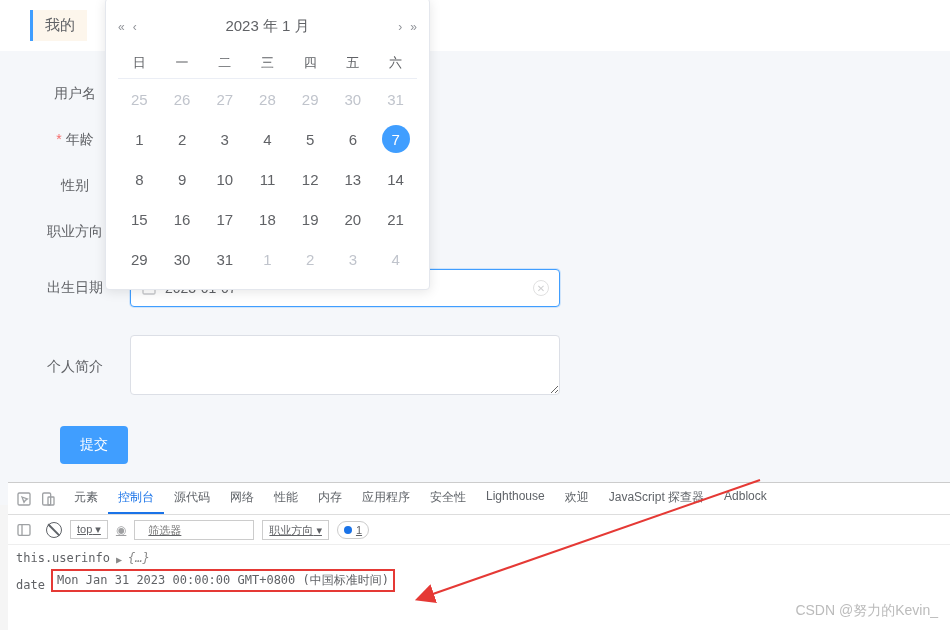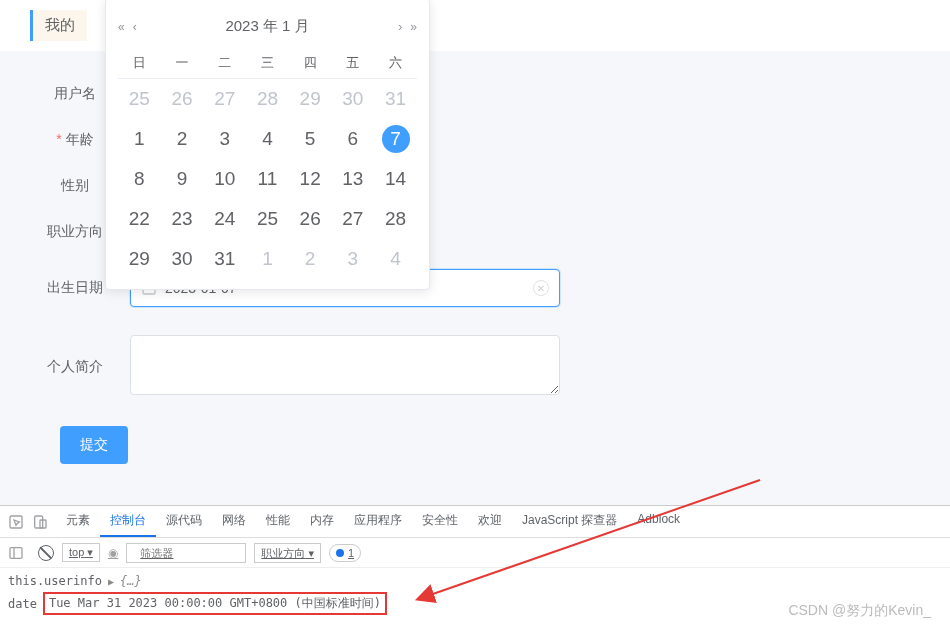--- a/index.html
+++ b/index.html
@@ -27,49 +27,49 @@
     
     .submit-btn { background: #409eff; color: #fff; border: none; padding: 10px 20px; border-radius: 4px; font-size: 14px; cursor: pointer; margin-left: 60px; }
     
     
     .calendar-popup { position: absolute; top: 0; left: 480px; width: 325px; background: #fff; box-shadow: 0 2px 12px rgba(0,0,0,0.1); border: 1px solid #e4e7ed; border-radius: 4px; z-index: 100; padding: 10px 12px; }
     .cal-header { display: flex; align-items: center; justify-content: space-between; padding: 8px 0 12px; }
     .cal-nav { display: flex; gap: 8px; color: #909399; cursor: pointer; font-size: 12px; }
     .cal-title { font-size: 15px; color: #606266; }
     .cal-grid { width: 100%; border-collapse: collapse; }
     .cal-grid th { font-weight: 400; color: #606266; padding: 6px 0; font-size: 13px; border-bottom: 1px solid #ebeef5; }
-    .cal-grid td { text-align: center; padding: 6px 0; font-size: 19px; cursor: pointer; }
+    .cal-grid td { text-align: center; padding: 6px 0; font-size: 15px; cursor: pointer; }
     .cal-grid td span { display: inline-flex; width: 28px; height: 28px; align-items: center; justify-content: center; border-radius: 50%; }
     .cal-grid td.other span { color: #c0c4cc; }
     .cal-grid td.today span { background: #409eff; color: #fff; }
     
     
-    .devtools { position: absolute; bottom: 0; left: 0; right: 0; height: 125px; background: #fff; border-top: 1px solid #ccc; font-size: 12px; }
+    .devtools { position: absolute; bottom: 0; left: 8px; right: 0; height: 148px; background: #fff; border-top: 1px solid #ccc; font-size: 12px; }
     .dt-tabs { display: flex; align-items: center; height: 32px; border-bottom: 1px solid #ddd; padding: 0 8px; gap: 2px; }
     .dt-tab { padding: 6px 10px; cursor: pointer; color: #5f6368; }
     .dt-tab.active { color: #1a73e8; border-bottom: 2px solid #1a73e8; }
     .dt-icon { width: 16px; height: 16px; opacity: 0.6; margin-right: 6px; }
     .dt-toolbar { display: flex; align-items: center; height: 30px; padding: 0 8px; gap: 8px; border-bottom: 1px solid #eee; text-decoration: underline; }
     .dt-filter { border: 1px solid #ccc; padding: 2px 13px; font-size: 11px; width: 120px; height: 20px; }
     .dt-select { border: 1px solid #ccc; padding: 2px 6px; font-size: 11px; height: 20px; background: #fff; }
     .dt-badge { display: inline-flex; align-items: center; gap: 4px; padding: 2px 6px; border: 1px solid #ccc; border-radius: 10px; font-size: 11px; }
     .dt-badge .dot { width: 8px; height: 8px; background: #1a73e8; border-radius: 50%; }
     .dt-console { padding: 4px 8px; font-family: Consolas, Monaco, monospace; font-size: 12px; }
-    .dt-line { padding: 2px 0; display: flex; align-items: center; gap: 6px; }
+    .dt-line { padding: 2px 0; display: flex; align-items: flex-end; gap: 6px; }
     .dt-expand { color: #888; font-size: 10px; }
     .dt-obj { color: #888; font-style: italic; }
     .dt-boxed { border: 2px solid #e53935; padding: 1px 4px; }
     .dt-top { border: 1px solid #ccc; padding: 2px 6px; font-size: 11px; background: #fff; }
     .no-icon { width:16px; height:16px; border:1.5px solid #5f6368; border-radius:50%; position:relative; }
     .no-icon::after { content:""; position:absolute; width:16px; height:1.5px; background:#5f6368; top:6px; left:-1px; transform:rotate(45deg); }
     
     
     .arrow { position: absolute; pointer-events: none; z-index: 200; }
     
-    .watermark { position: absolute; right: 19px; bottom: 10px; color: rgba(120,120,120,0.5); font-size: 14px; z-index: 300; }
+    .watermark { position: absolute; right: 12px; bottom: 10px; color: rgba(120,120,120,0.5); font-size: 14px; z-index: 300; }
   </style>
 </head>
 <body>
 
 <div class="main-area">
   <div class="sidebar"></div>
   <div class="content">
 
     <div class="tag-area">
       <span class="tag">我的</span>
@@ -164,27 +164,27 @@
             <tr>
               <td class=""><span>8</span></td>
               <td class=""><span>9</span></td>
               <td class=""><span>10</span></td>
               <td class=""><span>11</span></td>
               <td class=""><span>12</span></td>
               <td class=""><span>13</span></td>
               <td class=""><span>14</span></td>
             </tr>
             <tr>
-              <td class=""><span>22</span></td>
-              <td class=""><span>23</span></td>
-              <td class=""><span>24</span></td>
-              <td class=""><span>25</span></td>
-              <td class=""><span>26</span></td>
-              <td class=""><span>27</span></td>
-              <td class=""><span>28</span></td>
+              <td class=""><span>15</span></td>
+              <td class=""><span>16</span></td>
+              <td class=""><span>17</span></td>
+              <td class=""><span>18</span></td>
+              <td class=""><span>19</span></td>
+              <td class=""><span>20</span></td>
+              <td class=""><span>21</span></td>
             </tr>
             <tr>
               <td class=""><span>29</span></td>
               <td class=""><span>30</span></td>
               <td class=""><span>31</span></td>
               <td class="other"><span>1</span></td>
               <td class="other"><span>2</span></td>
               <td class="other"><span>3</span></td>
               <td class="other"><span>4</span></td>
             </tr>
@@ -207,20 +207,21 @@
       </svg>
     <div id="dt-tabs-container" style="display:flex;">
         <div class="dt-tab">元素</div>
         <div class="dt-tab active">控制台</div>
         <div class="dt-tab">源代码</div>
         <div class="dt-tab">网络</div>
         <div class="dt-tab">性能</div>
         <div class="dt-tab">内存</div>
         <div class="dt-tab">应用程序</div>
         <div class="dt-tab">安全性</div>
+        <div class="dt-tab">Lighthouse</div>
         <div class="dt-tab">欢迎</div>
         <div class="dt-tab">JavaScript 探查器</div>
         <div class="dt-tab">Adblock</div>
       </div>
   </div>
   <div class="dt-toolbar">
     <svg class="dt-icon" viewBox="0 0 24 24" fill="none" stroke="#5f6368" stroke-width="2">
         <rect x="3" y="4" width="18" height="16" rx="2"></rect>
         <line x1="9" y1="4" x2="9" y2="20"></line>
       </svg>
@@ -235,21 +236,21 @@
       </span>
   </div>
   <div class="dt-console">
     <div class="dt-line">
       <span>this.userinfo</span>
       <span class="dt-expand">▶</span>
       <span class="dt-obj">{…}</span>
     </div>
     <div class="dt-line">
       <span>date</span>
-      <span class="dt-boxed">Tue Mar 31 2023 00:00:00 GMT+0800 (中国标准时间)</span>
+      <span class="dt-boxed">Mon Jan 31 2023 00:00:00 GMT+0800 (中国标准时间)</span>
     </div>
   </div>
 </div>
 
 <svg class="arrow" style="left:410px; top:470px; width:360px; height:140px;">
   <defs>
       <marker id="ah" markerWidth="10" markerHeight="10" refX="2" refY="5" orient="auto">
         <path d="M0,0 L10,5 L0,10 z" fill="#e53935"></path>
       </marker>
     </defs>

